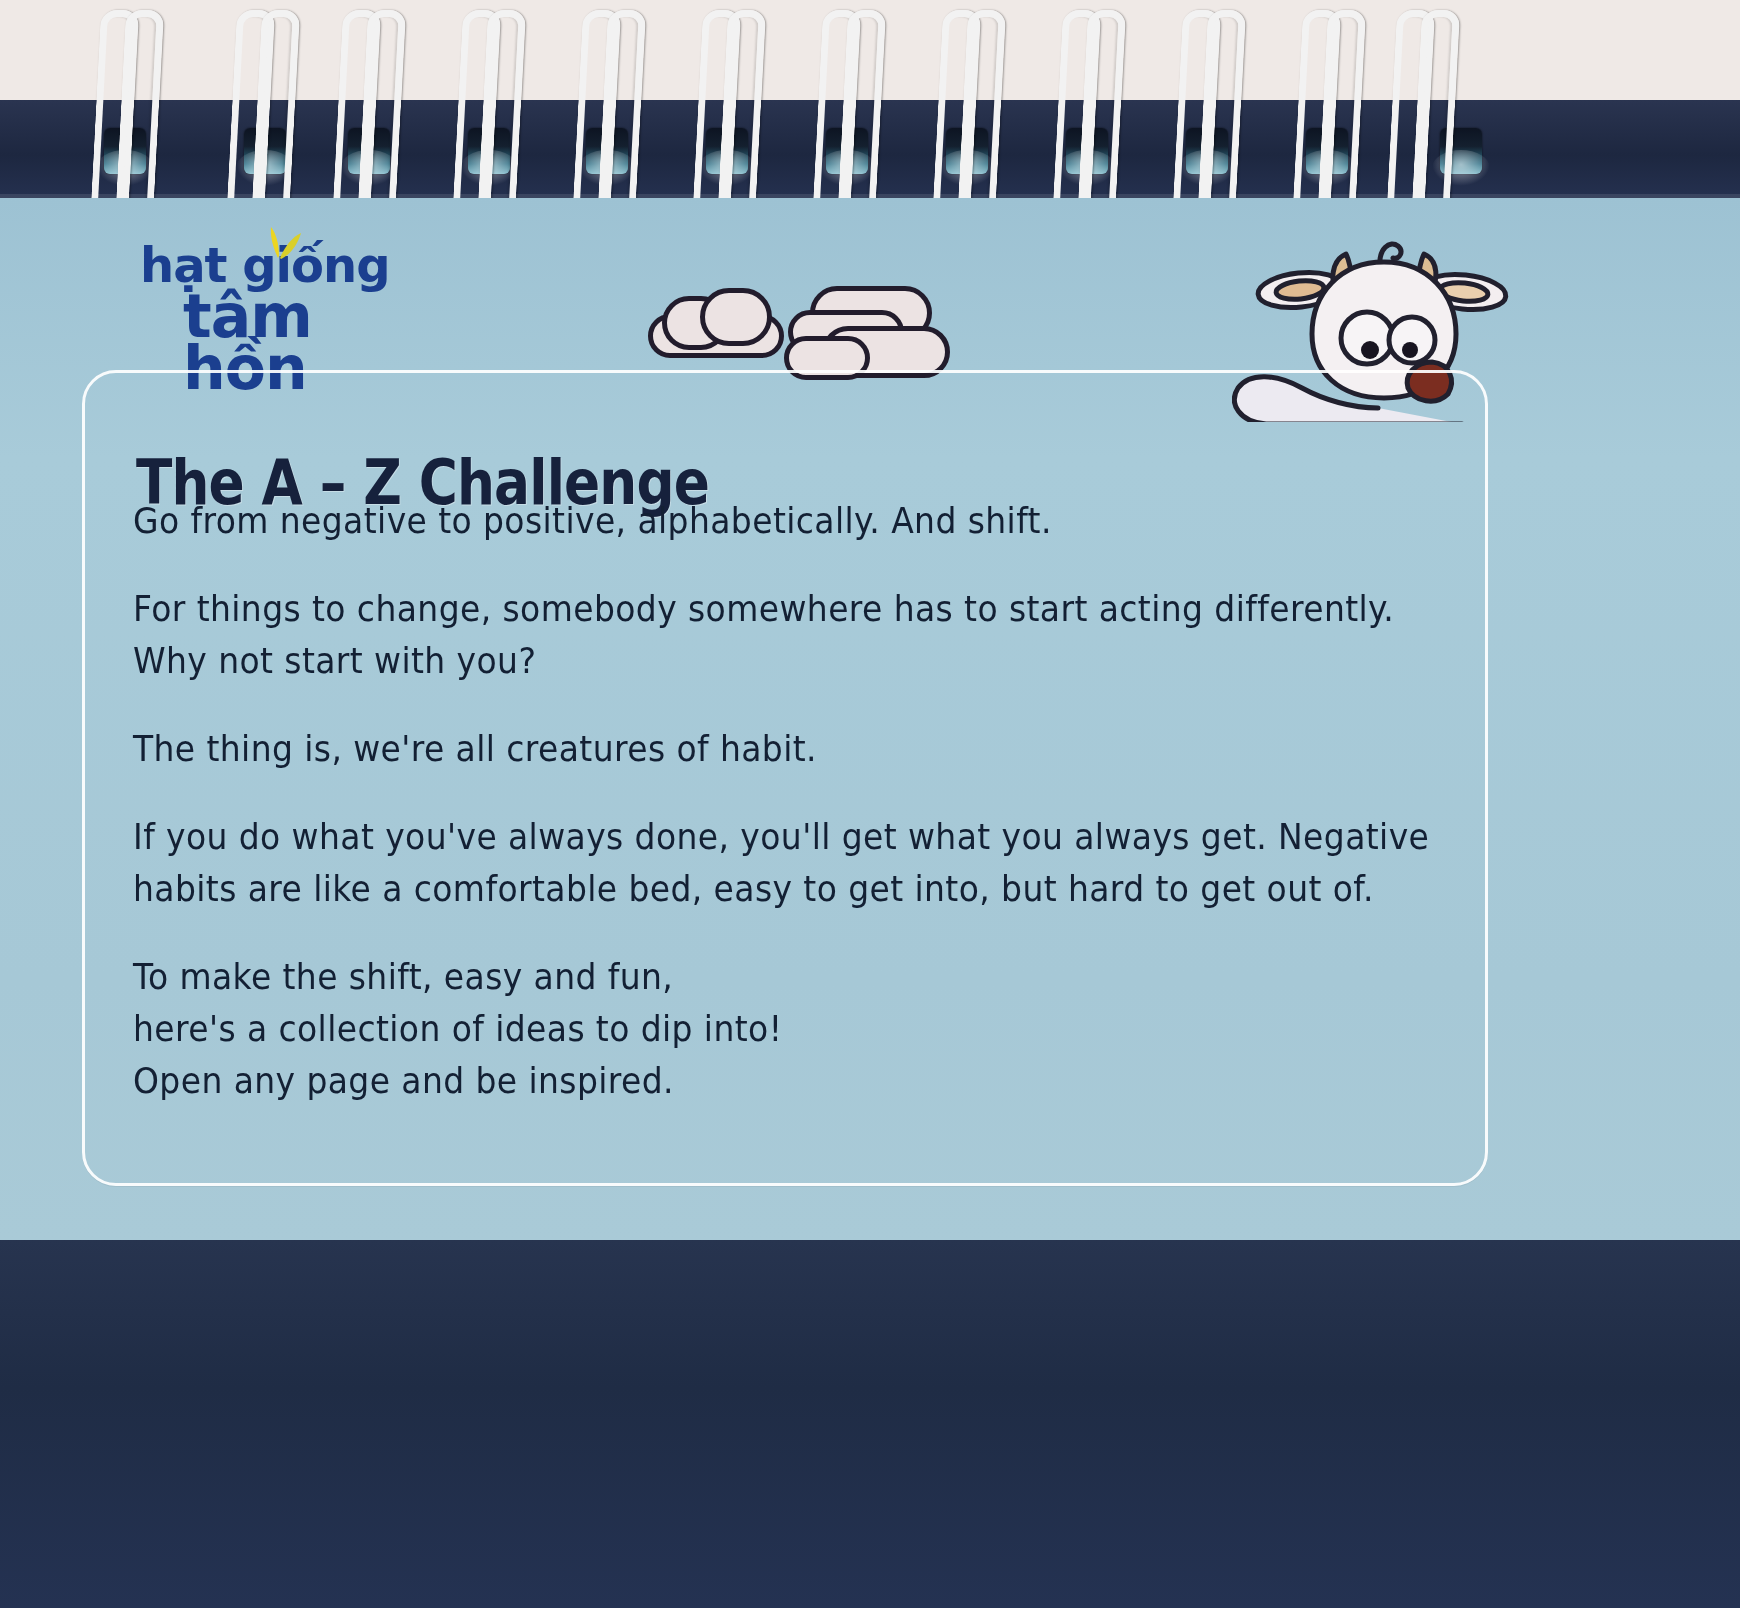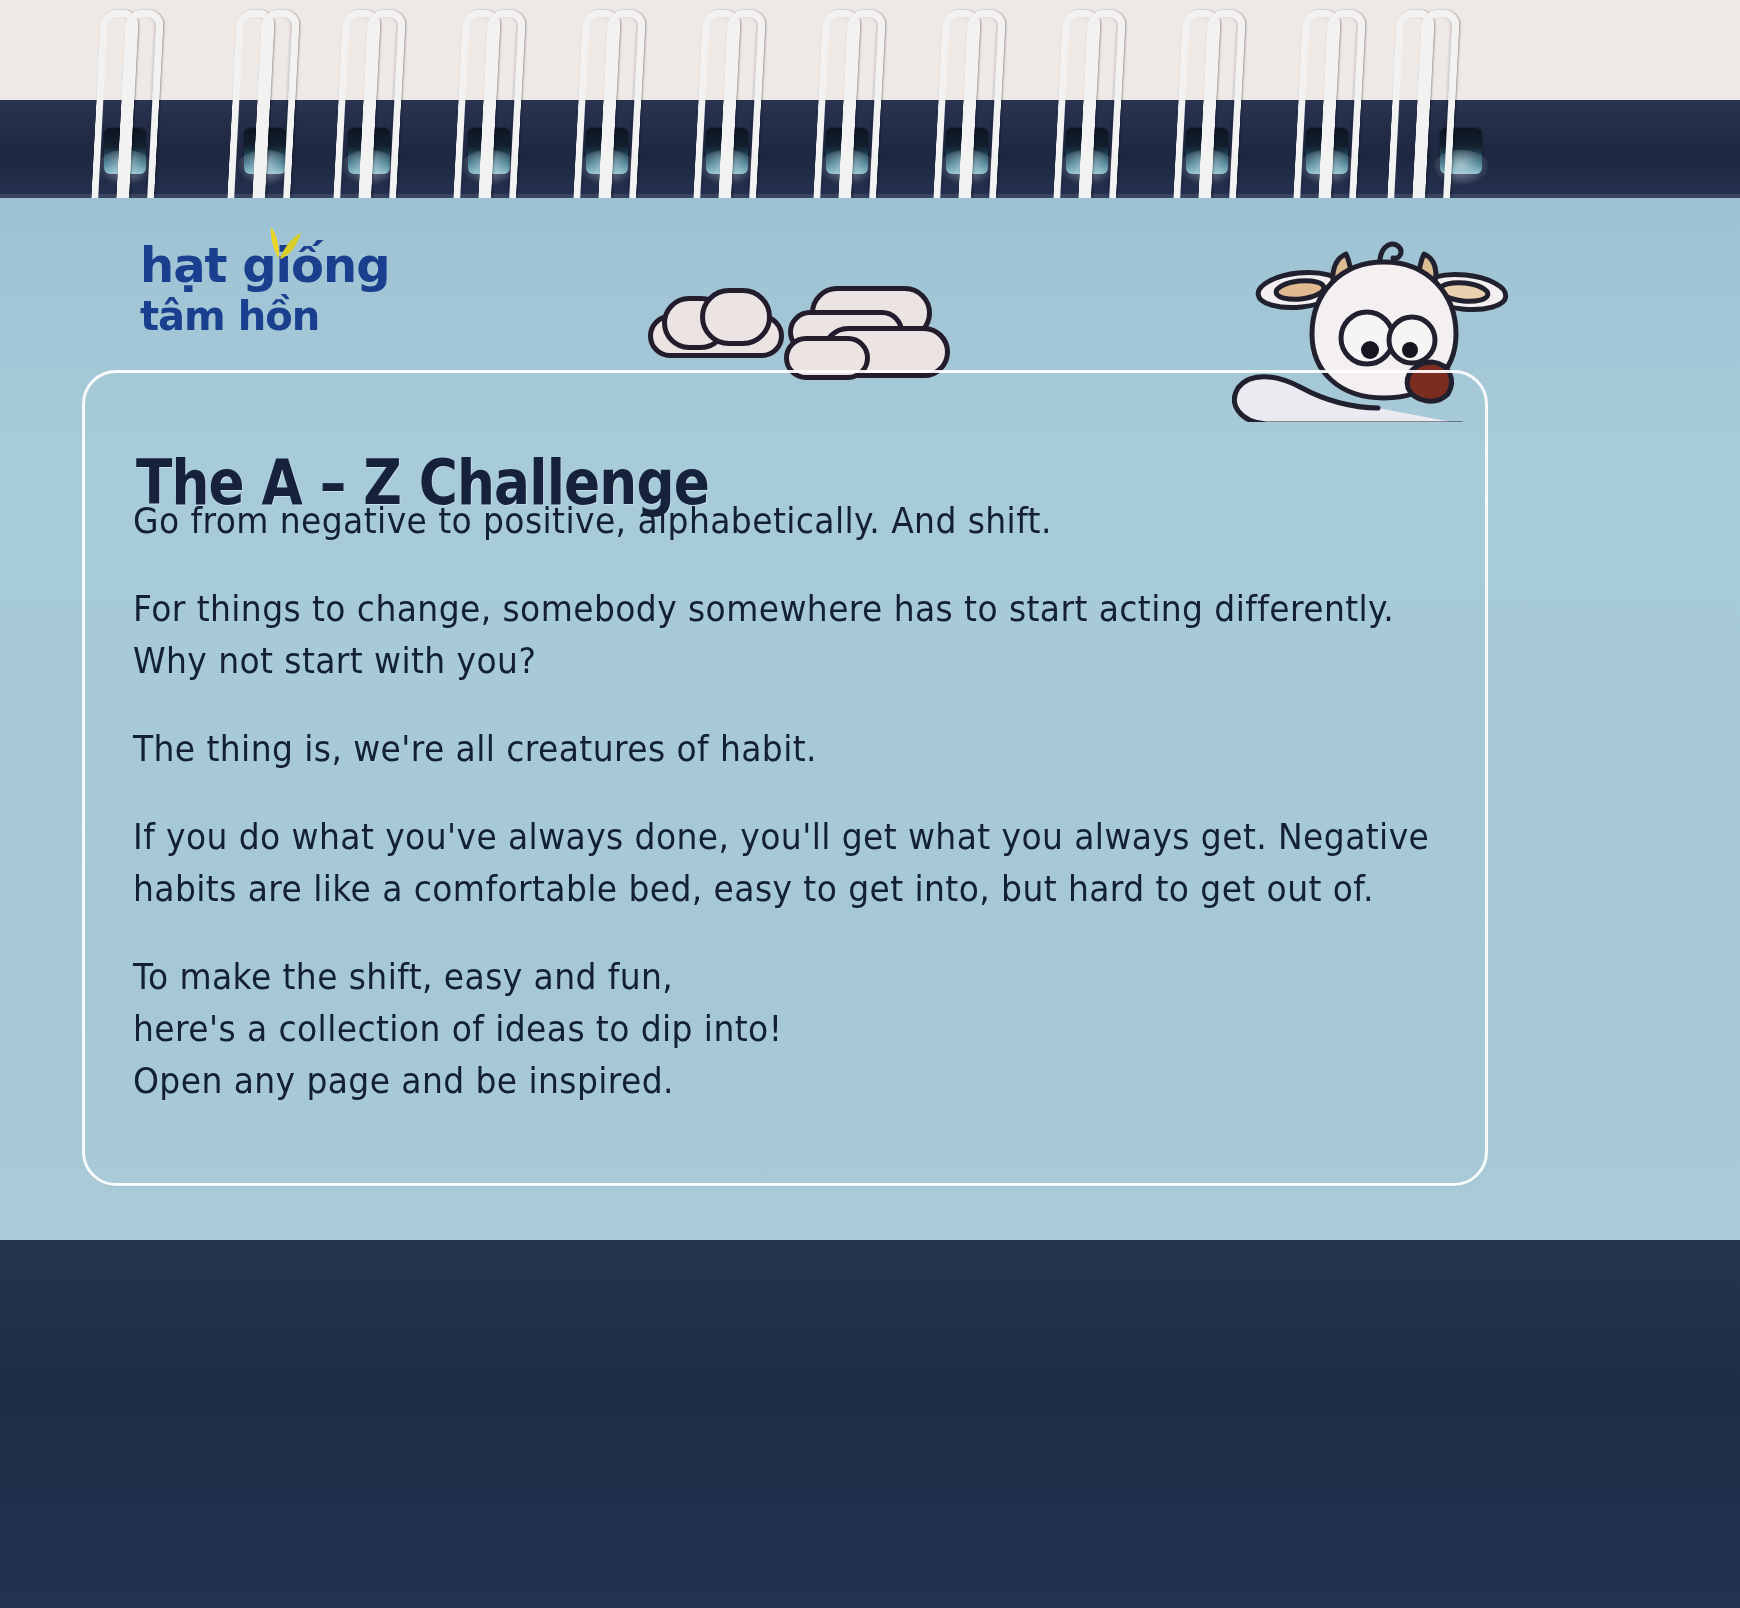--- a/index.html
+++ b/index.html
@@ -61,21 +61,21 @@
 
   
   .brand{
     position:absolute;left:140px;top:240px;width:270px;height:120px;
   }
   .brand .l1,.brand .l2{
     color:#1b3f8f;font-weight:700;letter-spacing:-1px;
     font-family:"DejaVu Sans",sans-serif;
   }
   .brand .l1{font-size:48px;line-height:50px;}
-  .brand .l2{font-size:40px;line-height:52px;}
+  .brand .l2{font-size:60px;line-height:52px;margin-left:43px;}
   .brand .leaf{
     position:absolute;left:118px;top:-16px;width:44px;height:36px;
   }
 
   
   .cloud{position:absolute;}
   .cloud .p{
     position:absolute;background:#ece3e3;border:5px solid #221c2c;border-radius:60px;
   }
 

